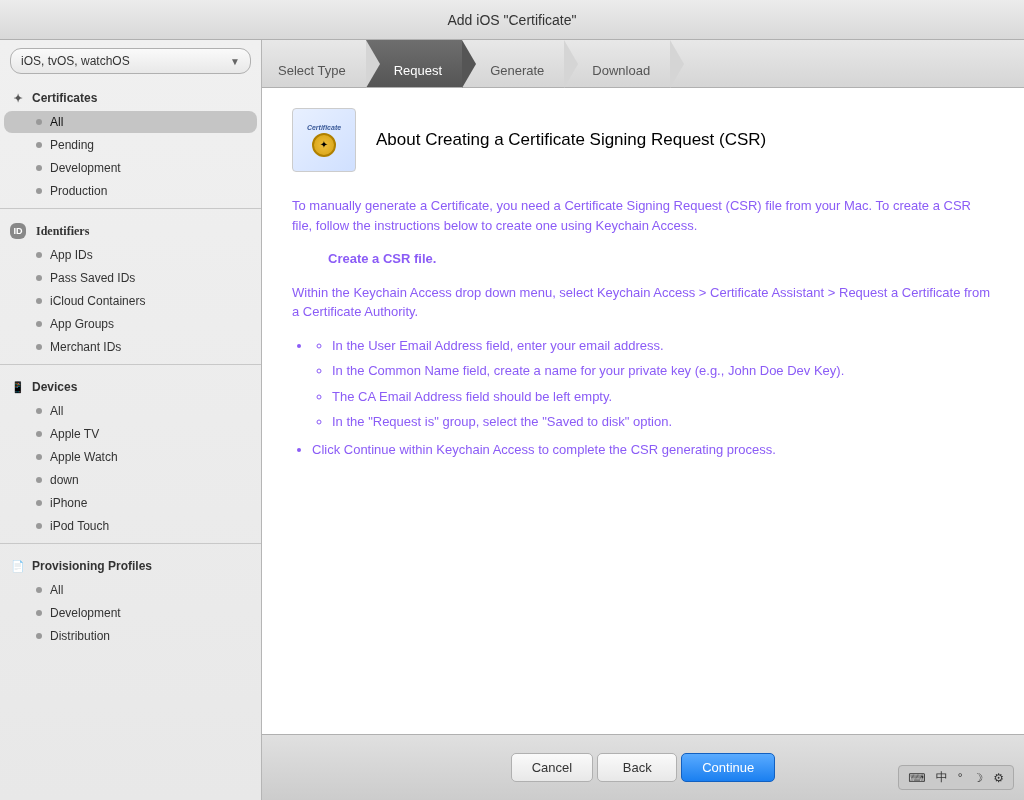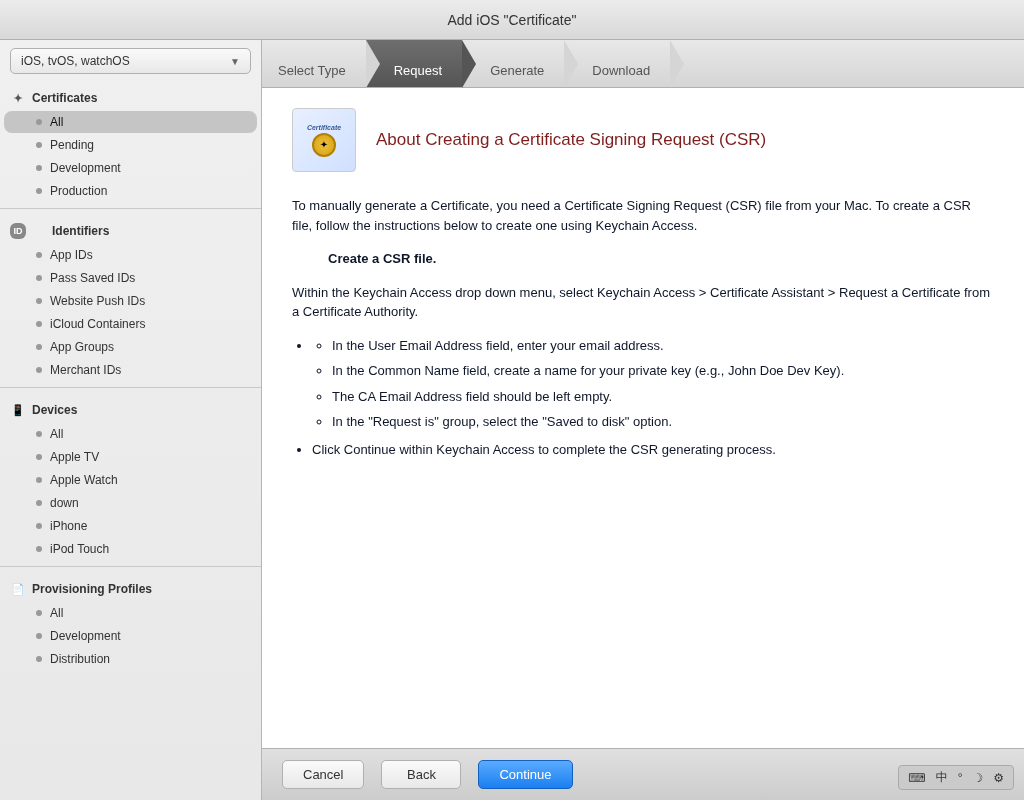--- a/index.html
+++ b/index.html
@@ -42,21 +42,21 @@
       background: linear-gradient(to bottom, #f0f0f0, #e8e8e8);
       border-right: 1px solid #b5b5b5;
       overflow-y: auto;
       flex-shrink: 0;
     }
 
     .sidebar-dropdown {
       margin: 8px 10px;
       background: linear-gradient(to bottom, #fafafa, #e8e8e8);
       border: 1px solid #b0b0b0;
-      border-radius: 5px;
+      border-radius: 11px;
       padding: 5px 10px;
       display: flex;
       align-items: center;
       justify-content: space-between;
       cursor: pointer;
       font-size: 12px;
       color: #333;
     }
     .sidebar-dropdown .chevron {
       font-size: 10px;
@@ -227,26 +227,26 @@
       border: 2px solid #b08000;
       display: flex;
       align-items: center;
       justify-content: center;
       font-size: 10px;
     }
 
     .cert-title {
       font-size: 17px;
       font-weight: 500;
-      color: #7f1d1d;
+      color: #000000;
     }
 
     .content-body {
       font-size: 13px;
-      color: #0f172a;
+      color: #8b5cf6;
       line-height: 1.5;
     }
 
     .content-body p {
       margin-bottom: 14px;
     }
 
     .content-body .bold-heading {
       font-weight: bold;
       margin-bottom: 4px;
@@ -262,25 +262,26 @@
     }
 
     .content-body ul ul {
       margin-top: 4px;
     }
 
     
     .bottom-bar {
       display: flex;
       align-items: center;
-      gap: 17px;
+      justify-content: center;
+      gap: 4px;
       padding: 10px 20px;
       background: linear-gradient(to bottom, #e0e0e0, #cccccc);
       border-top: 1px solid #b0b0b0;
-      height: 52px;
+      height: 66px;
     }
 
     .btn {
       padding: 6px 20px;
       border-radius: 5px;
       font-size: 13px;
       cursor: pointer;
       border: 1px solid #b0b0b0;
       background: linear-gradient(to bottom, #fafafa, #e8e8e8);
       color: #333;
@@ -346,33 +347,29 @@
     </div>
     <div class="sidebar-item">
       <span class="dot"></span>
       <span>Production</span>
     </div>
 
     <div class="sidebar-divider"></div>
 
     <div class="sidebar-section-header">
       <span class="section-icon" style="font-size:9px;font-weight:bold;background:#888;color:#fff;border-radius:6px;padding:1px 3px;">ID</span>
-      <span style="margin-left:20px;">Identifiers</span>
+      <span style="margin-left:4px;font-family:Liberation Serif, serif;">Identifiers</span>
     </div>
     <div class="sidebar-item">
       <span class="dot"></span>
       <span>App IDs</span>
     </div>
     <div class="sidebar-item">
       <span class="dot"></span>
       <span>Pass Saved IDs</span>
-    </div>
-    <div class="sidebar-item">
-      <span class="dot"></span>
-      <span>Website Push IDs</span>
     </div>
     <div class="sidebar-item">
       <span class="dot"></span>
       <span>iCloud Containers</span>
     </div>
     <div class="sidebar-item">
       <span class="dot"></span>
       <span>App Groups</span>
     </div>
     <div class="sidebar-item">

